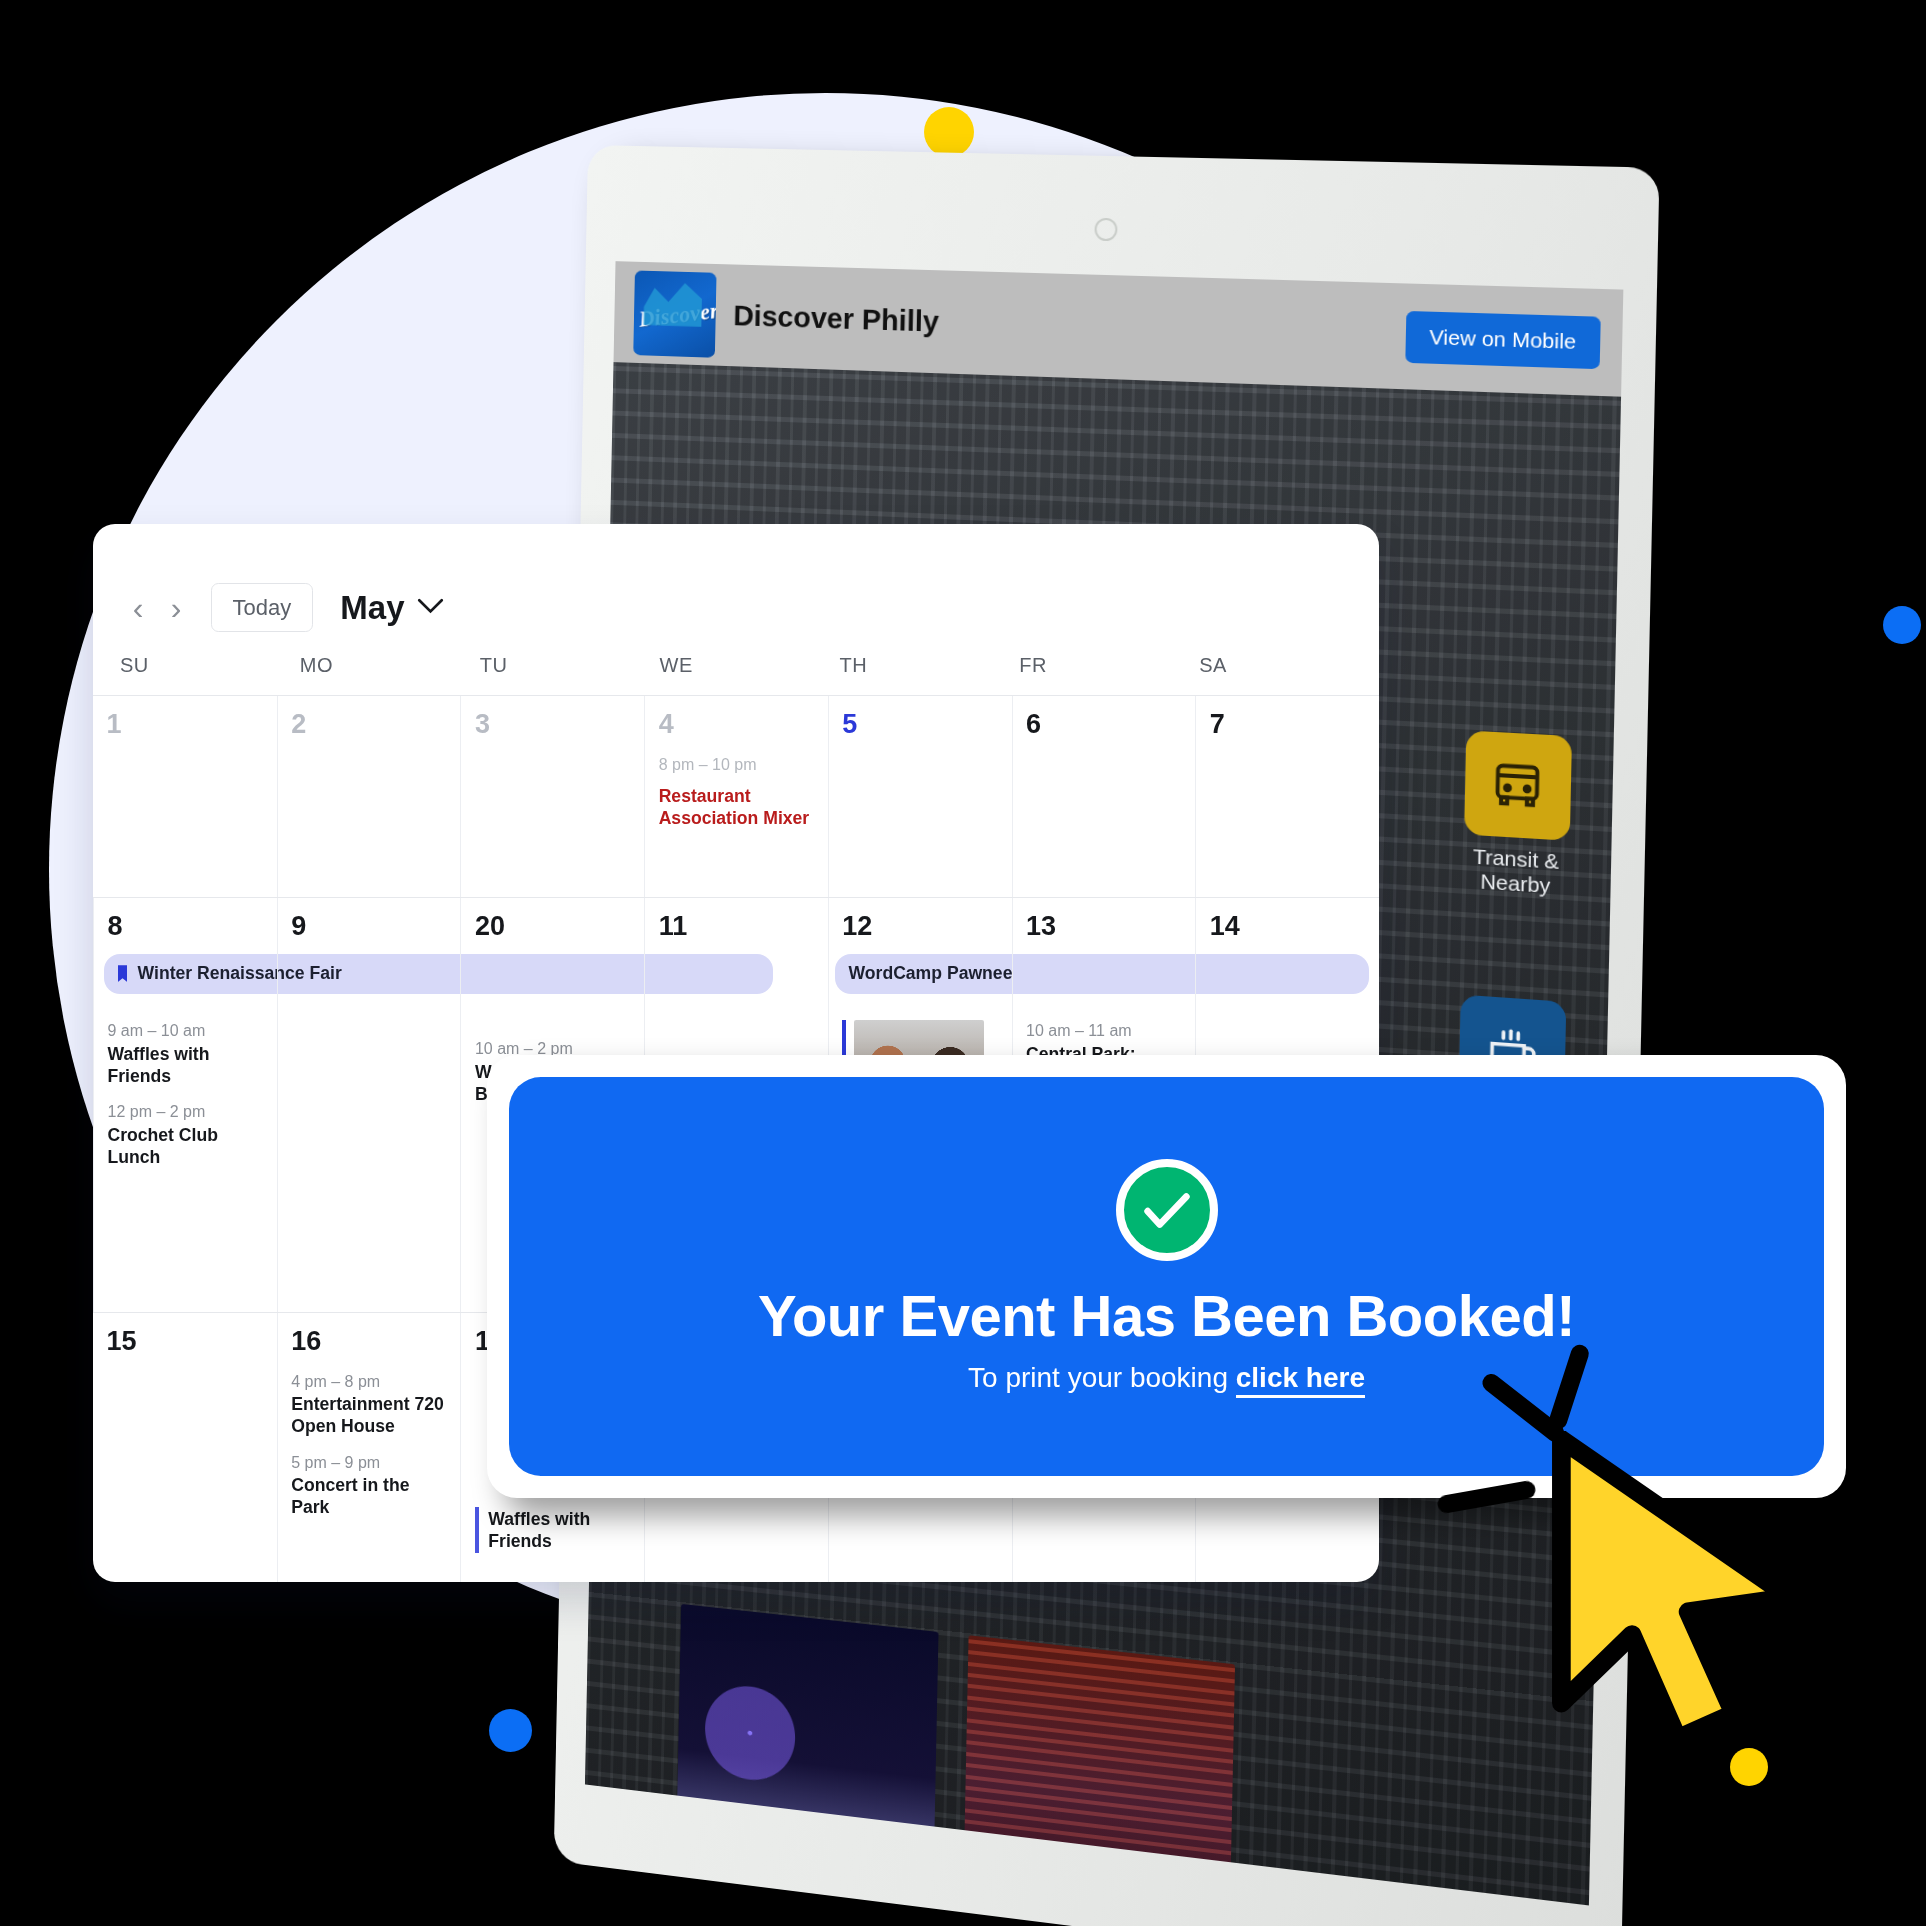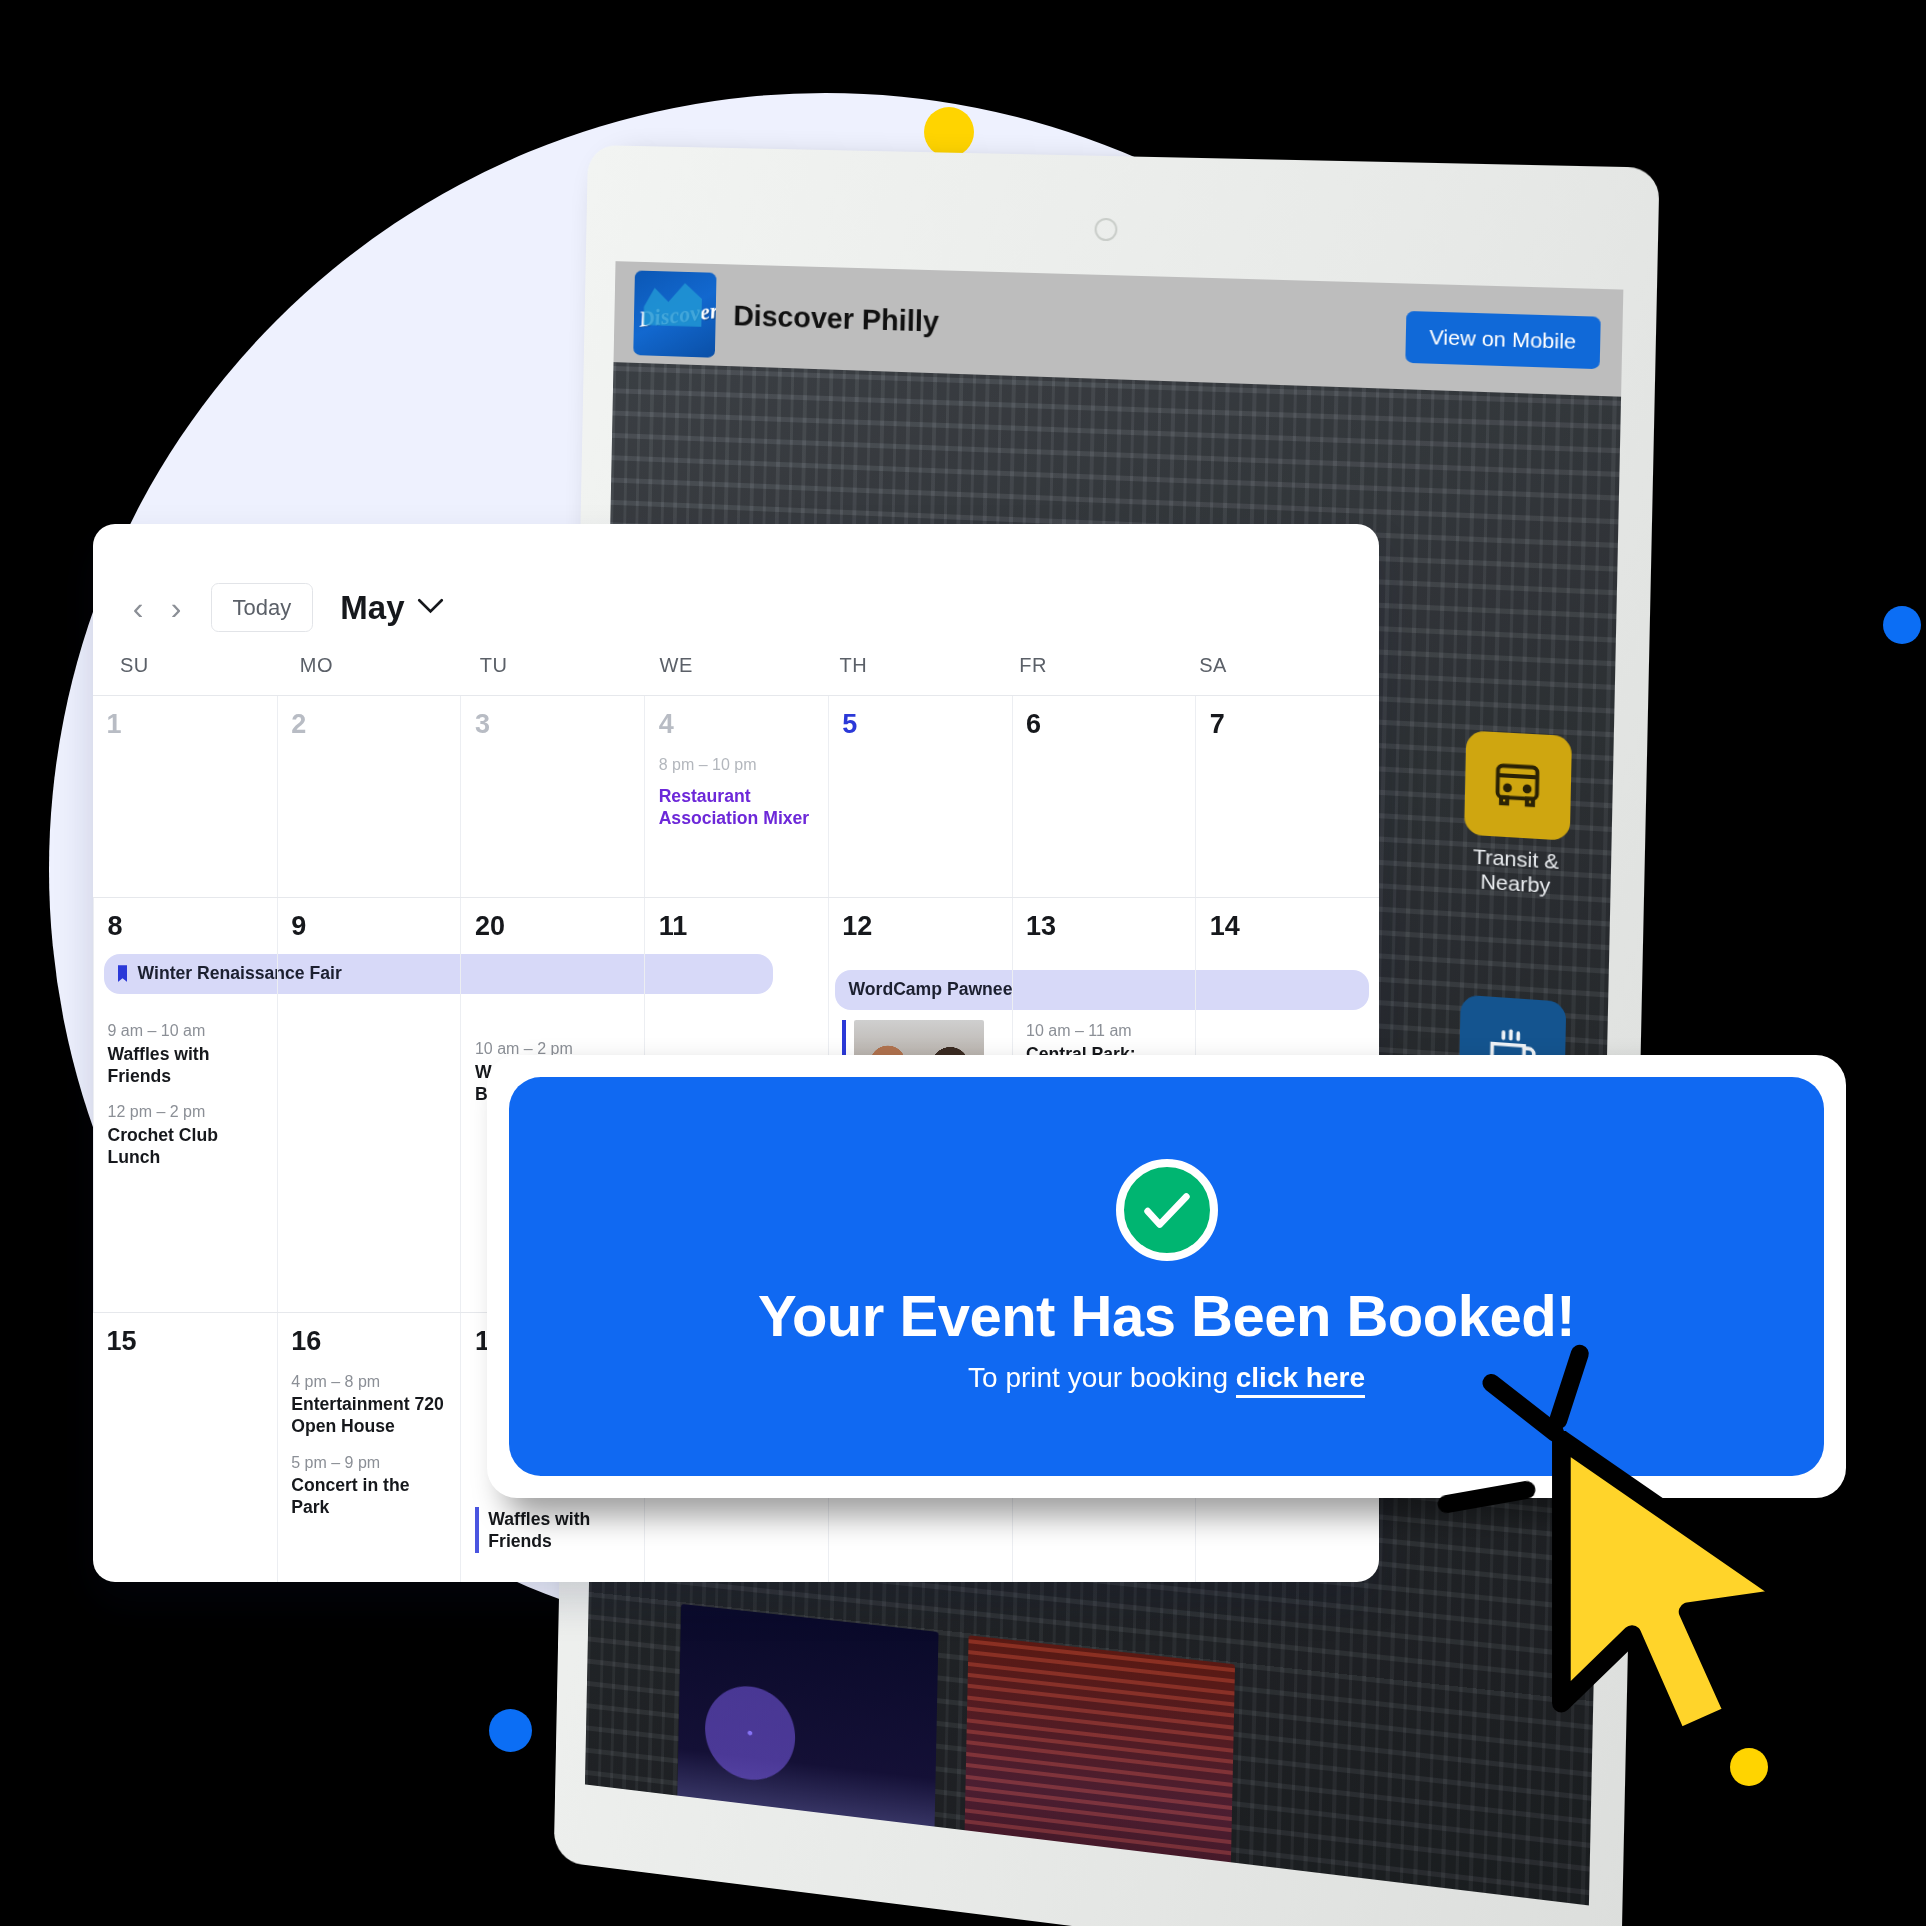--- a/index.html
+++ b/index.html
@@ -153,21 +153,21 @@
   .cell { border-left: 1px solid #eceef2; padding: 13.5px 13.5px 0 13.5px; position: relative; overflow: hidden; }
   .cell:first-child { border-left: none; }
   .daynum { font-size: 27px; font-weight: 700; color: #16181c; }
   .daynum.muted { color: #b8bcc4; font-weight: 600; }
   .daynum.today { color: #2b39d8; }
 
   .evt { margin-top: 13.5px; }
   .evt-time { font-size: 16px; color: #8b8f96; line-height: 1.35; }
   .evt-time.muted { color: #b3b7bd; }
   .evt-title { font-size: 17.6px; font-weight: 700; color: #16181c; line-height: 1.25; margin-top: 2.1px; }
-  .evt-title.muted { color: #6d28d9; font-weight: 600; margin-top: 11px; }
+  .evt-title.muted { color: #b91c1c; font-weight: 600; margin-top: 11px; }
 
   .allday {
     position: absolute; height: 40px; border-radius: 16px;
     background: #d7d9f8; display: flex; align-items: center; padding-left: 13.5px;
     font-size: 17.6px; font-weight: 700; color: #1c2030;
   }
   .allday .flag { width: 9.3px; height: 16.6px; background: #2b39d8; margin-right: 10.4px; flex: none;
                   clip-path: polygon(0 0,100% 0,100% 100%,50% 78%,0 100%); }
 
   .evt-photo {
@@ -347,21 +347,21 @@
         <div class="cell">
           <div class="daynum">7</div>
         </div>
       </div>
 
       <div class="week week-2">
         <div class="allday" style="left:11.4px; top:56px; width:669px;">
           <span class="flag"></span>
           <span>Winter Renaissance Fair</span>
         </div>
-        <div class="allday" style="left:742px; top:72px; width:534px;">
+        <div class="allday" style="left:742px; top:56px; width:534px;">
           <span>WordCamp Pawnee</span>
         </div>
 
         <div class="cell">
           <div class="daynum">8</div>
           <div class="evt" style="margin-top:78px">
             <div class="evt-time">9 am – 10 am</div>
             <div class="evt-title">Waffles with Friends</div>
           </div>
           <div class="evt">

